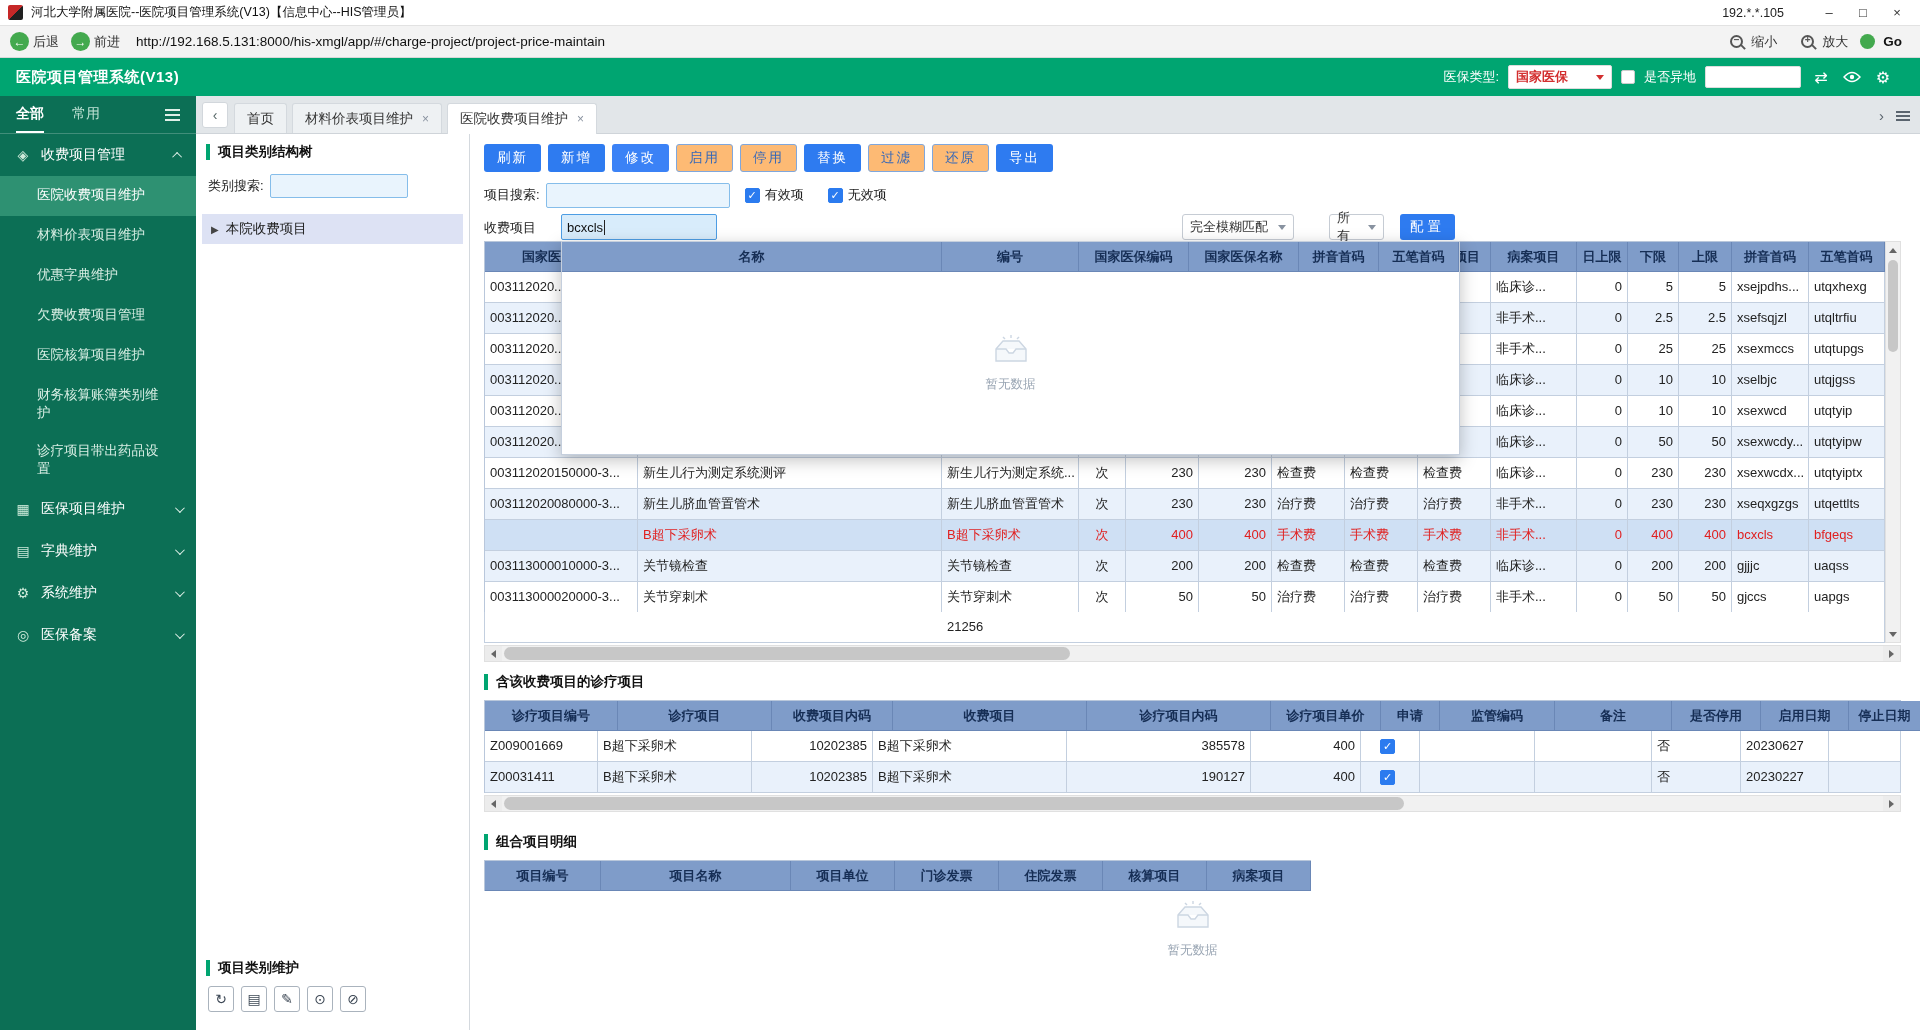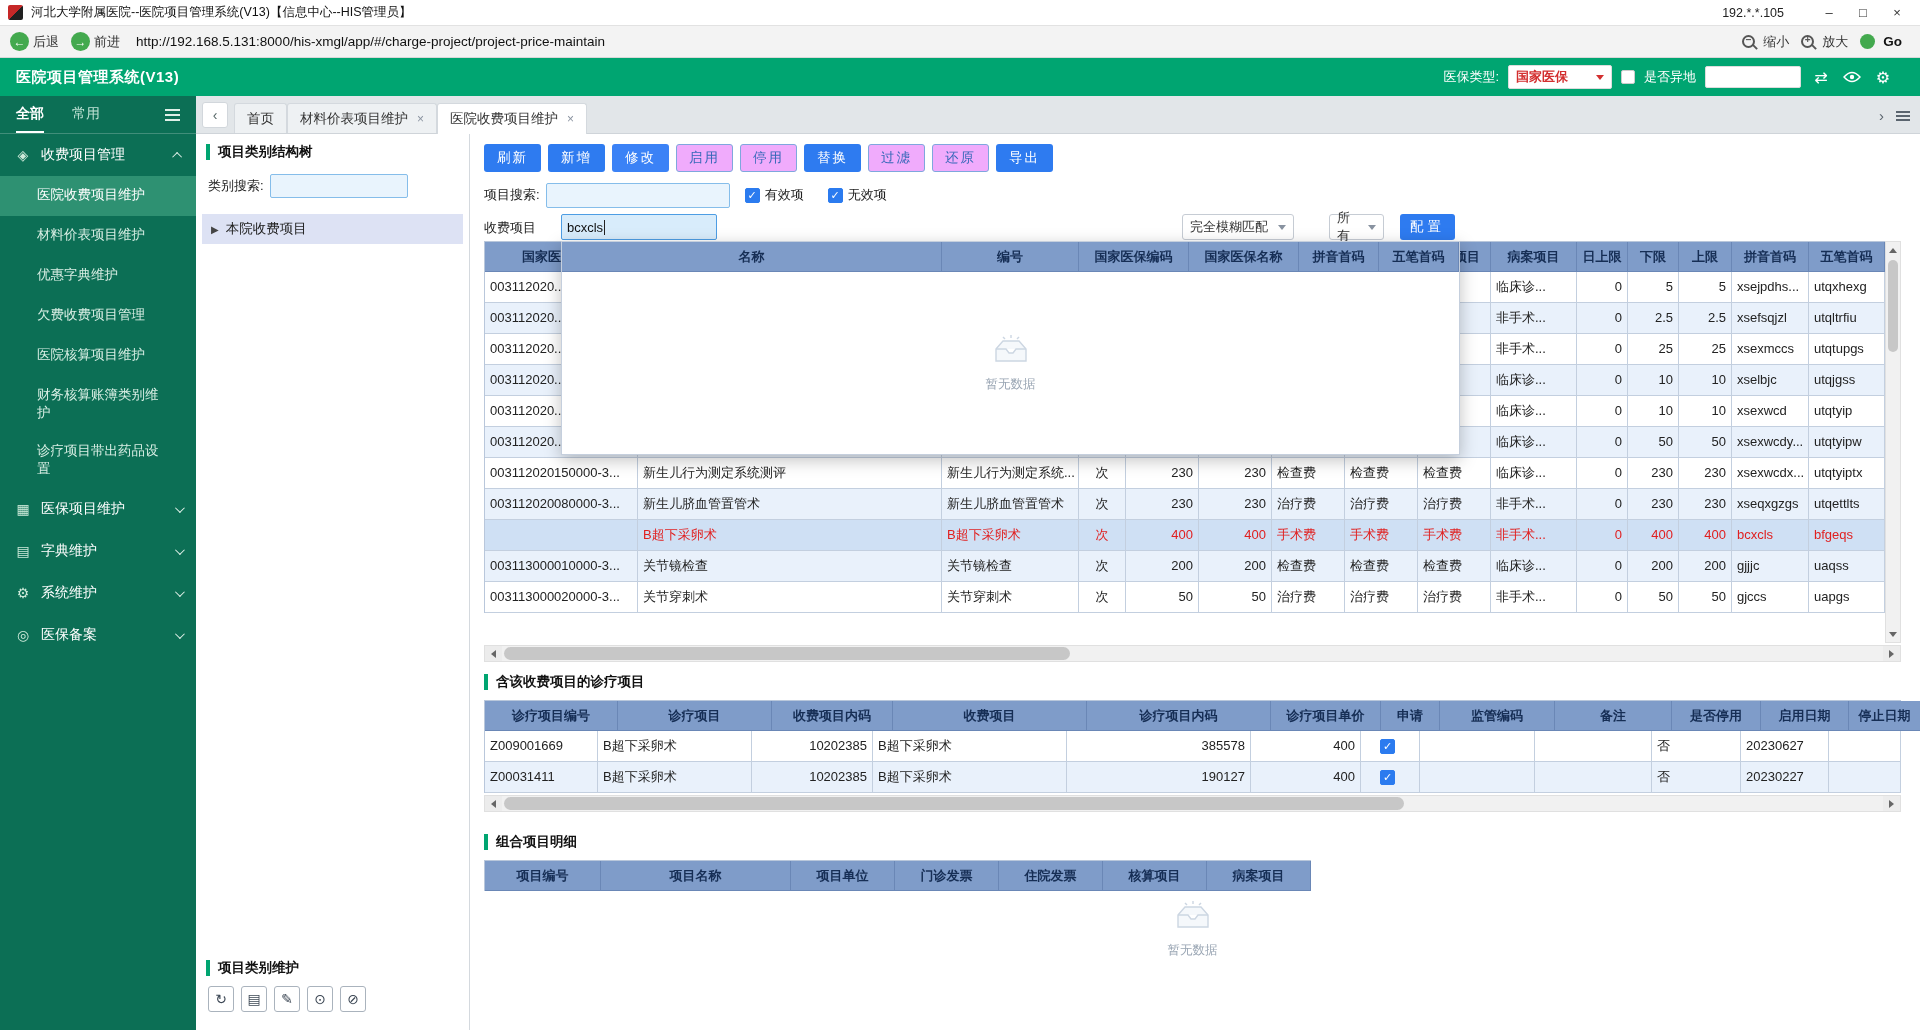--- a/index.html
+++ b/index.html
@@ -49,21 +49,21 @@
   .g-lbl{flex:1}
   .g-caret{width:7px;height:7px;border-right:1.6px solid #dff0e8;border-bottom:1.6px solid #dff0e8;display:inline-block}
   .g-caret.down{transform:rotate(45deg) translateY(-2px)}
   .g-caret.up{transform:rotate(-135deg) translateY(-2px)}
   .sub-item{padding:10px 26px 10px 37px;font-size:13.5px;color:#d9efe5;line-height:18px;min-height:40px}
   .sub-item.sel{background:#2e9172;color:#fff}
 
   
   .tabbar{position:absolute;left:196px;top:96px;right:0;height:38px;background:#e2e6e9;border-bottom:1px solid #cfd4d9;display:flex;align-items:flex-end;padding:0 10px 0 6px;gap:6px;z-index:4}
   .collapse-btn{width:26px;height:26px;background:#fff;border:1px solid #d2d7dc;border-radius:3px;display:flex;align-items:center;justify-content:center;margin-bottom:5px;color:#566;font-size:14px}
-  .tab-list{display:flex;align-items:flex-end}
+  .tab-list{display:flex;gap:5px;align-items:flex-end}
   .tab{height:30px;display:flex;align-items:center;gap:9px;background:#eef1f3;border:1px solid #d4d9de;border-bottom:none;border-radius:3px 3px 0 0;padding:0 12px;font-size:13.5px;color:#333}
   .tab.active{background:#fff;height:31px;margin-bottom:-1px}
   .tab .x{color:#8a93a0;font-size:12px}
   .tabbar-right{margin-left:auto;display:flex;gap:12px;align-items:center;margin-bottom:10px;color:#556}
   .tb-ico{font-size:15px;line-height:1;color:#5a646e}
   .tb-burger{width:14px;height:2px;background:#5a646e;box-shadow:0 -4px 0 #5a646e,0 4px 0 #5a646e}
 
   
   .tree-panel{position:absolute;left:196px;top:134px;width:274px;bottom:0;background:#fff;border-right:1px solid #d4d9de;z-index:3}
   .sec-title{font-weight:bold;font-size:13.5px;color:#111;padding-left:8px;border-left:4px solid #00a571;line-height:16px;white-space:nowrap}
@@ -78,21 +78,21 @@
   .icon-btn{width:26px;height:26px;border:1px solid #aab3bd;border-radius:3px;display:flex;align-items:center;justify-content:center;color:#3c4754;font-size:14px;background:#fff}
   .icon-btn i{font-style:normal}
 
   
   .main{position:absolute;left:470px;top:134px;right:0;bottom:0;background:#fff;z-index:3}
   .main-inner{position:absolute;left:14px;top:0;width:1417px;height:896px}
   .toolbar{position:absolute;top:10px;left:0;display:flex;gap:7px}
   .btn{height:28px;padding:0 12px;border-radius:3px;font-size:13.5px;letter-spacing:2px;border:1px solid transparent;display:inline-flex;align-items:center;justify-content:center}
   .btn.primary{background:#2e7bf0;color:#fff}
   .btn.pressed{background:#3b82f6;color:#fff}
-  .btn.ghost{background:#f0abfc;border-color:#7fa7dd;color:#3668b8}
+  .btn.ghost{background:#fdba74;border-color:#7fa7dd;color:#3668b8}
   .filter-row{position:absolute;top:48px;left:0;height:26px;display:flex;align-items:center}
   .lbl{font-size:13px;color:#222}
   .filter-row .lbl.fl{margin-right:6px}
   .search-inp{width:184px;height:25px;margin-right:15px}
   .ckb{width:15px;height:15px;border-radius:2px;display:inline-flex;align-items:center;justify-content:center;font-size:11px;line-height:1;margin-right:5px}
   .ckb.on{background:#2b7bef;color:#fff;border:1px solid #2b7bef}
   .ck-lbl{margin-right:24px}
   .charge-row{position:absolute;top:80px;left:0;height:26px;width:1417px}
   .charge-row .lbl{position:absolute;left:0;top:5px}
   .charge-inp{position:absolute;left:77px;top:0;width:156px;height:26px;background:#d8ecfb;border:1px solid #4d9de4;border-radius:2px;display:flex;align-items:center;padding:0 5px;font-size:13px;color:#111}
@@ -160,21 +160,21 @@
 </div>
 
 <div class="navbar">
   <span class="nav-circle">←</span>
   <span class="nav-label">后退</span>
   <span class="nav-circle">→</span>
   <span class="nav-label">前进</span>
   <span class="url">http://192.168.5.131:8000/his-xmgl/app/#/charge-project/project-price-maintain</span>
   <div class="nav-right">
     <span class="mag minus"></span>
-    <span class="nav-label" style="margin-right:4px">缩小</span>
+    <span class="nav-label" style="margin-right:16px">缩小</span>
     <span class="mag plus"></span>
     <span class="nav-label" style="margin-right:4px">放大</span>
     <span class="go-dot"></span>
     <span class="go-label">Go</span>
   </div>
 </div>
 
 <div class="greenbar">
   <span class="app-title">医院项目管理系统(V13)</span>
   <div class="gb-right">
@@ -532,20 +532,23 @@
           <div class="g-cell a-l" style="width: 73px;">治疗费</div>
           <div class="g-cell a-l" style="width: 73px;">治疗费</div>
           <div class="g-cell a-l" style="width: 86px;">非手术...</div>
           <div class="g-cell a-r" style="width: 51px;">0</div>
           <div class="g-cell a-r" style="width: 51px;">50</div>
           <div class="g-cell a-r" style="width: 53px;">50</div>
           <div class="g-cell a-l" style="width: 77px;">gjccs</div>
           <div class="g-cell a-l" style="width: 76px;">uapgs</div>
         </div>
       </div>
+    <div class="sum-row">
+      <span class="total">21256</span>
+    </div>
 
     <div class="vscroll">
       <span class="vs-btn">
           <i class="tri-u"></i>
         </span>
       <span class="vs-track">
           <span class="vs-thumb"></span>
         </span>
       <span class="vs-btn">
           <i class="tri-d"></i>

